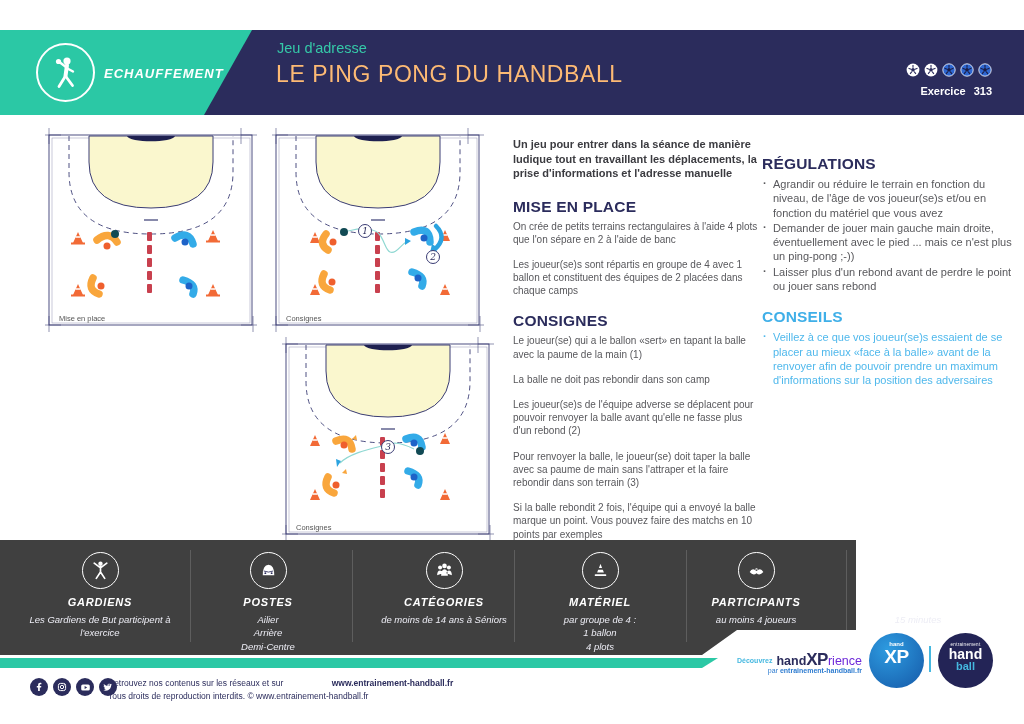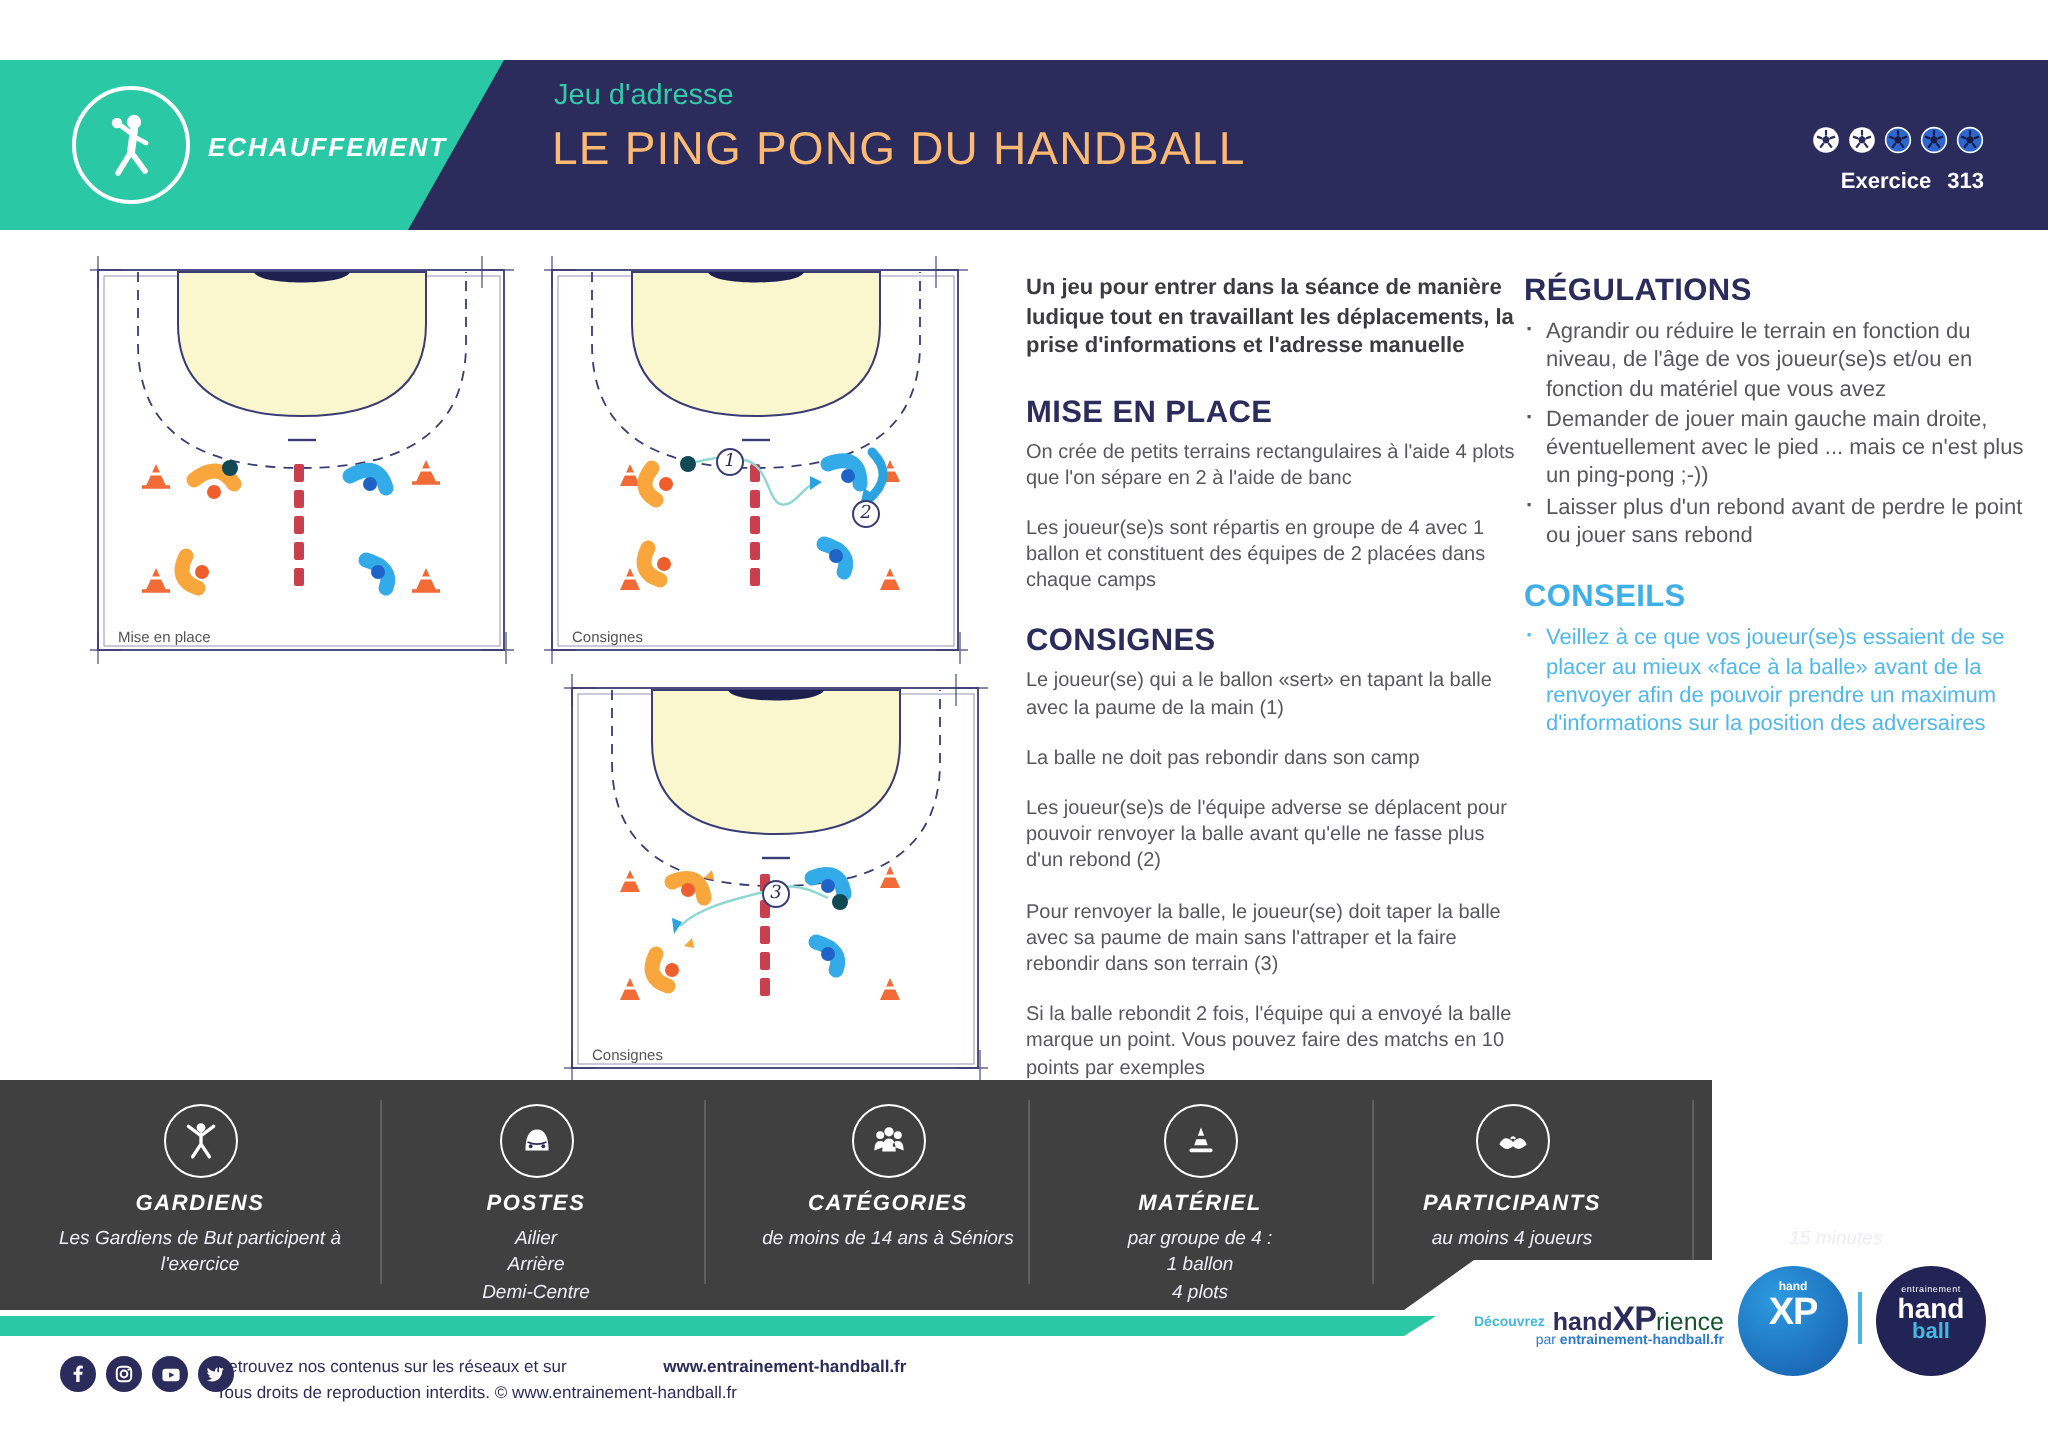--- a/index.html
+++ b/index.html
@@ -35,21 +35,21 @@
   h2.sec { font-size:15.5px; font-weight:800; color:#2B2C5C; letter-spacing:.2px; margin-top:15px; margin-bottom:4px; }
   h2.sec.first { margin-top:17px; }
   h2.sec.blue { color:#3FAFE8; }
   .body-p { font-size:10px; color:#58585c; line-height:1.32; margin-bottom:12px; }
   .body-p:last-child { margin-bottom:0; }
   .bullets { list-style:none; }
   .bullets li { position:relative; font-size:11px; color:#58585c; line-height:1.3; padding-left:11px; margin-bottom:1px; }
   .bullets li::before { content:"·"; position:absolute; left:1px; top:-1px; font-weight:bold; }
   .bullets.blue li { color:#4FB8EC; }
   .bullets.blue li::before { color:#4FB8EC; }
-  h2.right-h { margin-top:0; }
+  h2.right-h { margin-top:18px; }
 
   
   .footer { position:absolute; left:0; top:540px; width:856px; height:115px; background:#404040;
             clip-path:polygon(0 0,1024px 0,1024px 90px,737px 90px,702px 115px,0 115px);font-style:italic; }
   .fsep { position:absolute; top:10px; width:1px; height:92px; background:rgba(255,255,255,.16); }
   .fcol { position:absolute; top:12px; width:180px; margin-left:-90px; text-align:center; color:#fff; }
   .fcol .circ { width:37px; height:37px; border:1.6px solid #fff; border-radius:50%; margin:0 auto 7px;
                 display:flex; align-items:center; justify-content:center; }
   .fcol h3 { font-size:11px; font-weight:800; letter-spacing:.8px; margin-bottom:5px; }
   .fcol .line { font-size:9.5px; color:#EDEDF5; line-height:1.4; }
@@ -58,21 +58,21 @@
   .teal-strip { position:absolute; left:0; top:658px; width:718px; height:10px; background:#2BC8A5;
                 clip-path:polygon(0 0,718px 0,702px 10px,0 10px); }
   .socials { position:absolute; left:30px; top:678px; display:flex; gap:5px; }
   .soc { width:18px; height:18px; border-radius:50%; background:#2B2C5C; display:flex; align-items:center; justify-content:center; }
   .bottom-text { position:absolute; left:108px; top:677px; font-size:8.5px; color:#2B2C5C; line-height:1.5; }
   .bottom-text b { font-weight:800;padding-left:46px; }
   .brand-line { position:absolute; right:162px; top:650px; text-align:right; white-space:nowrap; }
   .brand-line .discover { font-size:7px; color:#45B8E0; font-weight:bold; margin-right:4px; vertical-align:2px; }
   .brand-line .w1 { font-size:12.5px; font-weight:800; color:#2B2C5C; }
   .brand-line .w2 { font-size:17px; font-weight:800; color:#2B2C5C; letter-spacing:-.5px; }
-  .brand-line .w3 { font-size:12.5px; color:#14532d; }
+  .brand-line .w3 { font-size:12.5px; color:#6d28d9; }
   .brand-sub { position:absolute; right:162px; top:667px; font-size:7px; color:#2E7CD0; }
   .brand-sub b { font-weight:800; }
   .logo { position:absolute; top:633px; width:55px; height:55px; border-radius:50%; text-align:center; color:#fff; overflow:hidden; }
   .logo-xp { left:869px; background:radial-gradient(circle at 35% 30%, #2D9BE0, #1559A8); }
   .logo-xp .t { font-size:6px; font-weight:bold; margin-top:8px; }
   .logo-xp .m { font-size:19px; font-weight:800; line-height:1; letter-spacing:-.5px; }
   .logo-hb { left:938px; background:#232456; }
   .logo-hb .t { font-size:4.5px; margin-top:9px; letter-spacing:.3px; }
   .logo-hb .m { font-size:14px; font-weight:800; line-height:1.05; }
   .logo-hb .s { font-size:11px; font-weight:800; color:#45B8E0; line-height:.9; }

